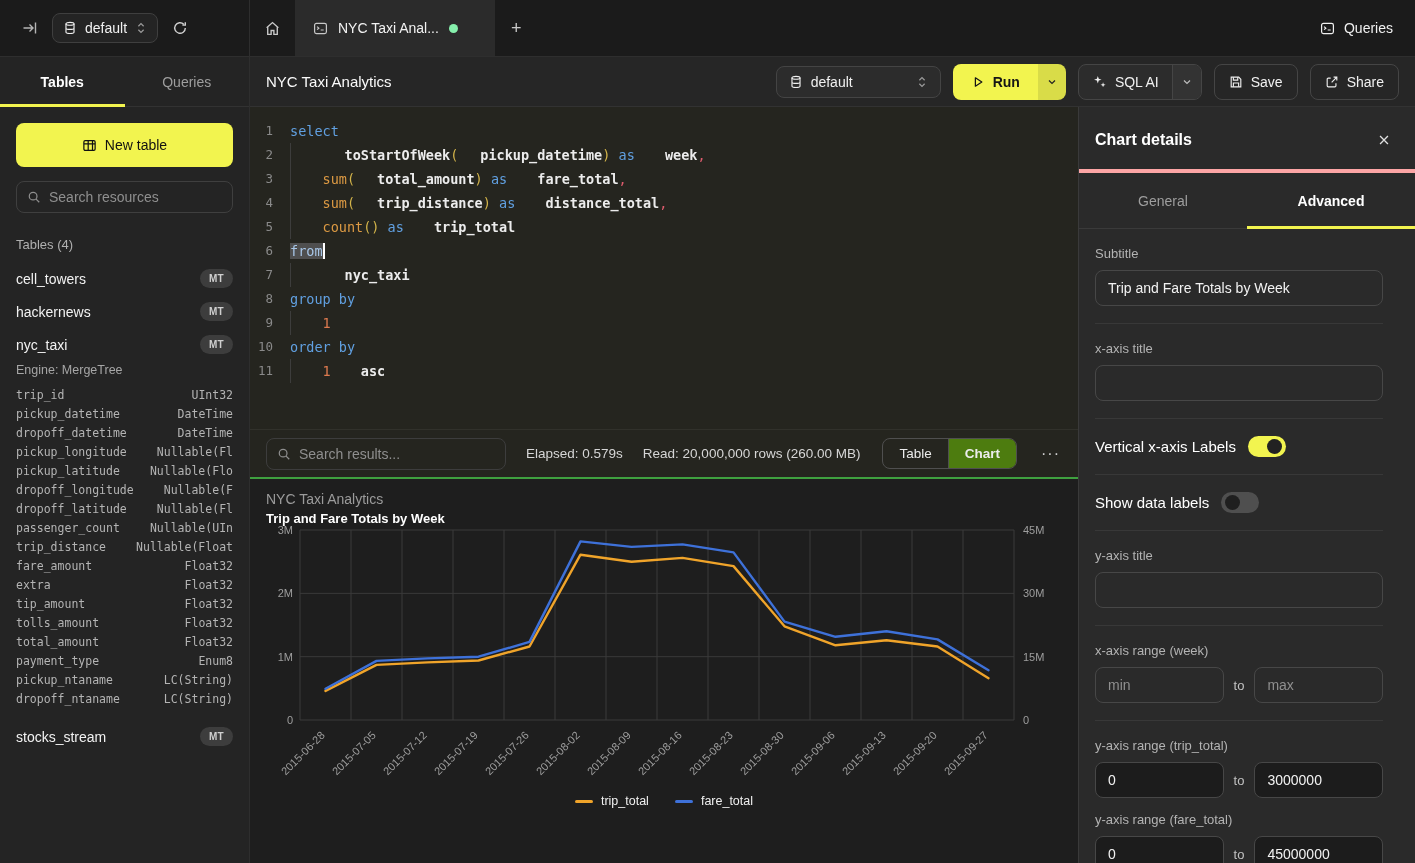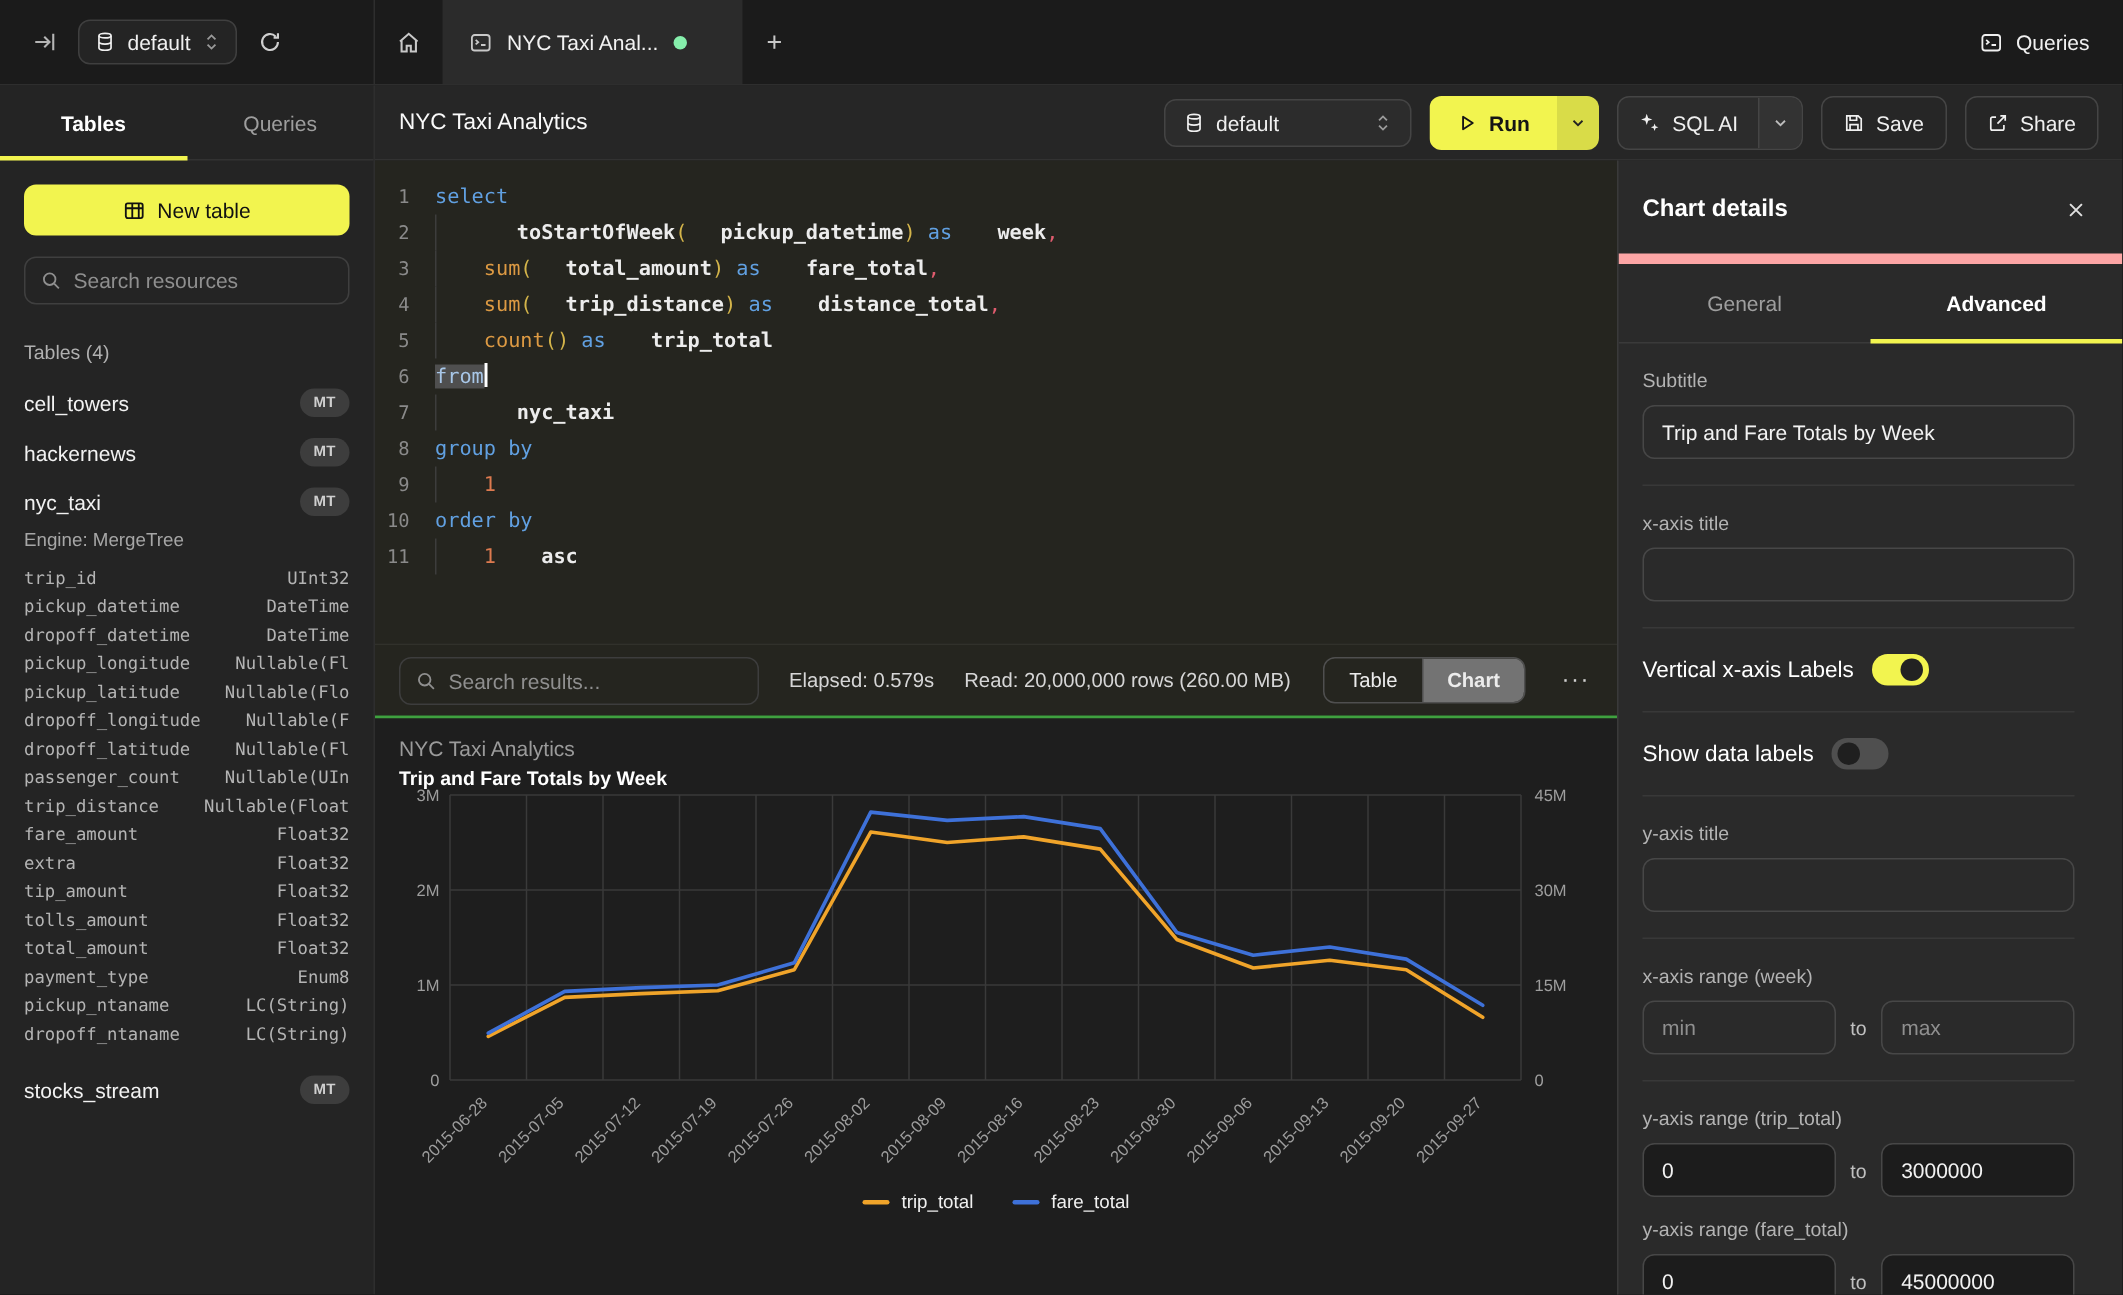--- a/index.html
+++ b/index.html
@@ -26,21 +26,21 @@
 
   
   .app-body { display:flex; height:806px; }
 
   
   .sidebar { width:250px; flex:none; background:#242424; border-right:1px solid #2e2e2e; display:flex; flex-direction:column; }
   .sidebar-tabs { height:50px; flex:none; display:flex; border-bottom:1px solid #323232; }
   .s-tab { flex:1; display:flex; align-items:center; justify-content:center; font-size:14px; color:#9e9e9e; cursor:pointer; position:relative; }
   .s-tab.active { color:#fff; font-weight:700; }
   .s-tab.active::after { content:""; position:absolute; left:0; right:0; bottom:-1px; height:3px; background:#f2f44f; }
-  .new-table-btn { margin:16px 16px 14px; height:34px; border-radius:8px; background:#f2f44f; color:#111; font-size:14px; font-weight:500; display:flex; align-items:center; justify-content:center; gap:8px; cursor:pointer; }
+  .new-table-btn { margin:16px 16px 14px; height:44px; border-radius:8px; background:#f2f44f; color:#111; font-size:14px; font-weight:500; display:flex; align-items:center; justify-content:center; gap:8px; cursor:pointer; }
   .search-box { margin:0 16px 18px; height:32px; border:1px solid #3f3f3f; border-radius:8px; display:flex; align-items:center; gap:8px; padding:0 10px; color:#8f8f8f; }
   .search-box input { flex:1; background:transparent; border:none; outline:none; color:#e8e8e8; font-size:14px; font-family:inherit; min-width:0; }
   .search-box input::placeholder { color:#8f8f8f; }
   .section-h { padding:6px 16px 10px; font-size:13px; color:#b0b0b0; }
   .tbl-row { display:flex; align-items:center; justify-content:space-between; padding:7px 16px; cursor:pointer; }
   .tbl-name { font-size:14px; color:#f2f2f2; }
   .mt-badge { background:#3d3d3d; color:#cfcfcf; font-size:10px; font-weight:700; padding:4px 9px; border-radius:11px; letter-spacing:.3px; }
   .tbl-engine { padding:2px 16px 8px; font-size:12.5px; color:#a6a6a6; }
   .cols { padding-bottom:12px; }
   .col-row { display:flex; justify-content:space-between; padding:2.5px 16px; font-family:"DejaVu Sans Mono", monospace; font-size:11.5px; color:#b4b4b4; white-space:nowrap; overflow:hidden; cursor:pointer; }
@@ -80,38 +80,38 @@
   .caret { display:inline-block; width:2px; height:16px; background:#fff; vertical-align:-3px; }
 
   
   .results-bar { height:48px; flex:none; background:#25251f; border-top:1px solid #31312b; display:flex; align-items:center; gap:20px; padding:0 14px 0 16px; }
   .results-search { width:240px; height:32px; border:1px solid #3d3d3d; border-radius:8px; display:flex; align-items:center; gap:8px; padding:0 10px; color:#8f8f8f; }
   .results-search input { flex:1; background:transparent; border:none; outline:none; color:#e8e8e8; font-size:14px; font-family:inherit; min-width:0; }
   .results-search input::placeholder { color:#8f8f8f; }
   .stat { font-size:13.5px; color:#d6d6d6; white-space:nowrap; }
   .view-toggle { margin-left:auto; display:flex; border:1px solid #4f4f4f; border-radius:8px; overflow:hidden; }
   .vt-opt { padding:7px 16px; font-size:13.5px; color:#ececec; cursor:pointer; }
-  .vt-opt.active { background:#737373; font-weight:700; border-left:1px solid #4f4f4f; }
+  .vt-opt.active { background:#4d7c0f; font-weight:700; border-left:1px solid #4f4f4f; }
   .more-btn { color:#cfcfcf; font-size:16px; letter-spacing:1px; cursor:pointer; padding:0 4px; }
   .success-line { height:2px; flex:none; background:#3fa13f; }
 
   
   .chart-panel { flex:1; background:#1e1e1e; padding:12px 16px 0; overflow:hidden; }
   .chart-title { font-size:14px; color:#9b9b9b; }
   .chart-subtitle { font-size:13px; font-weight:700; color:#fff; margin-top:4px; }
   .legend-row { display:flex; justify-content:center; gap:26px; margin-top:2px; }
   .legend-item { display:flex; align-items:center; gap:8px; font-size:12.5px; color:#f0f0f0; cursor:pointer; }
   .legend-dash { width:18px; height:3px; border-radius:2px; }
 
   
   .details-panel { flex:1; background:#2a2a2a; border-left:1px solid #3a3a3a; display:flex; flex-direction:column; overflow:hidden; }
   .dp-header { display:flex; align-items:center; justify-content:space-between; padding:24px 24px 20px 16px; }
   .dp-title { font-size:16px; font-weight:700; color:#fff; }
   .dp-close { color:#e0e0e0; cursor:pointer; display:flex; }
-  .dp-tabs { display:flex; border-top:7px solid #fca5a5; border-bottom:1px solid #3a3a3a; height:60px; flex:none; }
+  .dp-tabs { display:flex; border-top:4px solid #fca5a5; border-bottom:1px solid #3a3a3a; height:60px; flex:none; }
   .dp-tab { flex:1; display:flex; align-items:center; justify-content:center; font-size:14px; color:#9e9e9e; cursor:pointer; position:relative; }
   .dp-tab.active { color:#fff; font-weight:700; }
   .dp-tab.active::after { content:""; position:absolute; left:0; right:0; bottom:-1px; height:3px; background:#f2f44f; }
   .dp-body { flex:1; padding:0 32px 0 16px; overflow:hidden; }
   .group { padding:17px 0; border-bottom:1px solid #383838; }
   .f-label { font-size:13px; color:#b3b3b3; margin-bottom:9px; }
   .f-input { width:100%; height:36px; border:1px solid #474747; border-radius:8px; background:transparent; color:#f2f2f2; font-size:14px; font-family:inherit; padding:0 12px; outline:none; }
   .f-input::placeholder { color:#8f8f8f; }
   .f-input.filled { background:#1c1c1c; }
   .toggle-row { display:flex; align-items:center; gap:12px; font-size:15px; font-weight:500; color:#fff; }

